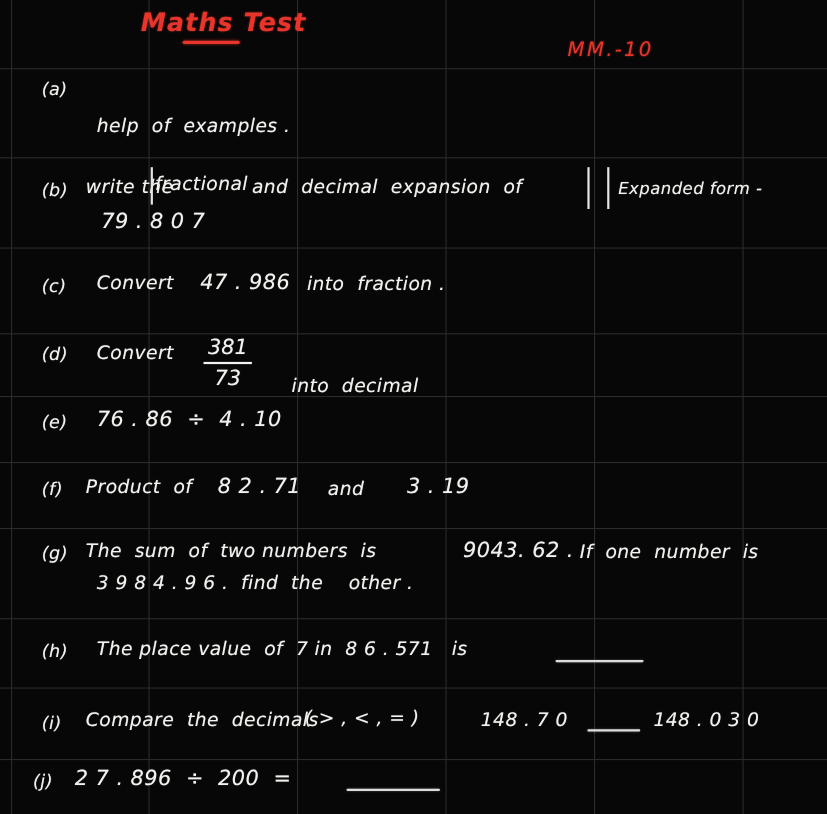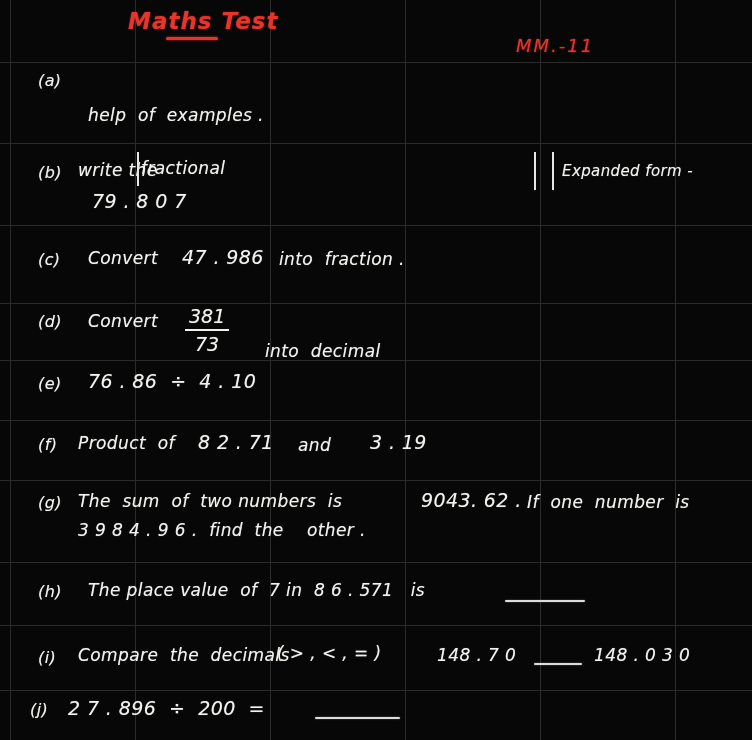--- a/index.html
+++ b/index.html
@@ -105,29 +105,30 @@
   <div class="grid-h" style="top:360px"></div>
   <div class="grid-h" style="top:420px"></div>
   <div class="grid-h" style="top:480px"></div>
   <div class="grid-h" style="top:562px"></div>
   <div class="grid-h" style="top:625px"></div>
   <div class="grid-h" style="top:690px"></div>
 
   <div class="hw title" style="left:128px; top:8px;">Maths Test</div>
   <div class="title-underline" style="left:166px; top:37px; width:52px;"></div>
 
-  <div class="hw marks" style="left:516px; top:35px;">MM.-11</div>
+  <div class="hw marks" style="left:516px; top:35px;">MM.-10</div>
 
   <div class="hw label" style="left:38px; top:71px;">(a)</div>
   <div class="hw body" style="left:88px; top:105px;">help  of  examples .</div>
 
   <div class="hw label" style="left:38px; top:163px;">(b)</div>
   <div class="hw body" style="left:78px; top:160px;">write the</div>
   <div class="hw body" style="left:141px; top:158px;">fractional</div>
   <div class="vline" style="left:137px; top:152px; height:34px;"></div>
+  <div class="hw body" style="left:229px; top:160px;">and  decimal  expansion  of</div>
   <div class="vline" style="left:534px; top:152px; height:38px;"></div>
   <div class="vline" style="left:552px; top:152px; height:38px;"></div>
   <div class="hw small" style="left:562px; top:162px;">Expanded form -</div>
   <div class="hw big" style="left:92px; top:190px;">79 . 8 0 7</div>
 
   <div class="hw label" style="left:38px; top:250px;">(c)</div>
   <div class="hw body" style="left:88px; top:248px;">Convert</div>
   <div class="hw big" style="left:182px; top:246px;">47 . 986</div>
   <div class="hw body" style="left:279px; top:249px;">into  fraction .</div>
 
@@ -146,21 +147,21 @@
   <div class="hw label" style="left:38px; top:435px;">(f)</div>
   <div class="hw body" style="left:78px; top:433px;">Product  of</div>
   <div class="hw big" style="left:198px; top:431px;">8 2 . 71</div>
   <div class="hw body" style="left:298px; top:435px;">and</div>
   <div class="hw big" style="left:370px; top:431px;">3 . 19</div>
 
   <div class="hw label" style="left:38px; top:493px;">(g)</div>
   <div class="hw body" style="left:78px; top:491px;text-align:center;">The  sum  of  two numbers  is</div>
   <div class="hw big" style="left:421px; top:489px;">9043. 62 .</div>
   <div class="hw body" style="left:527px; top:492px;">If  one  number  is</div>
-  <div class="hw body" style="left:78px; top:520px;">3 9 8 4 . 9 6 .  find  the    other .</div>
+  <div class="hw body" style="left:88px; top:520px;">3 9 8 4 . 9 6 .  find  the    other .</div>
 
   <div class="hw label" style="left:38px; top:582px;">(h)</div>
   <div class="hw body" style="left:88px; top:580px;">The place value  of  7 in  8 6 . 571   is</div>
   <div class="blank" style="left:505px; top:600px; width:80px;"></div>
 
   <div class="hw label" style="left:38px; top:648px;">(i)</div>
   <div class="hw body" style="left:78px; top:645px;">Compare  the  decimals</div>
   <div class="hw body" style="left:277px; top:643px;">( &gt; , &lt; , = )</div>
   <div class="hw body" style="left:437px; top:645px;">148 . 7 0</div>
   <div class="blank" style="left:534px; top:663px; width:48px;"></div>

